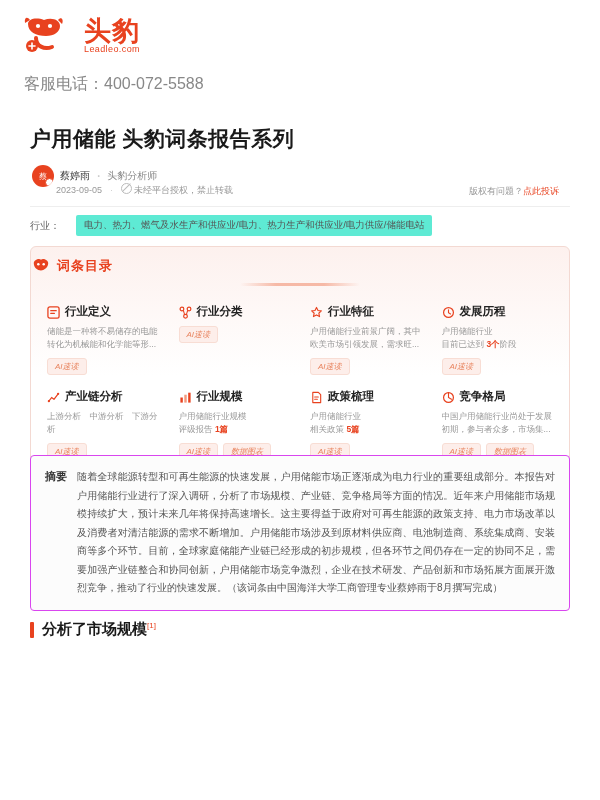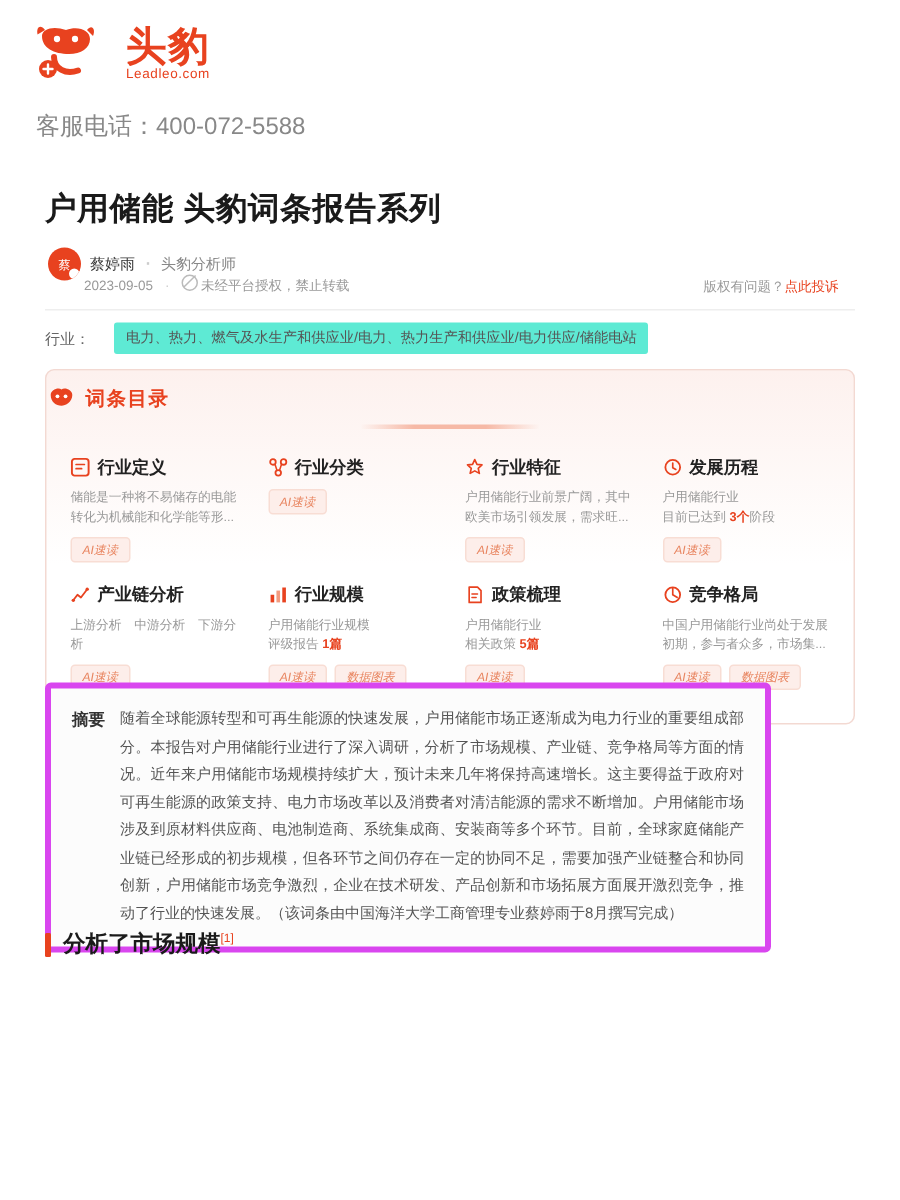--- a/index.html
+++ b/index.html
@@ -271,23 +271,23 @@
     border-radius: 3px;
     padding: 2px 7px;
     white-space: nowrap;
   }
 
   
   .abstract {
     position: absolute;
     top: 455px;
     left: 30px;
-    width: 484px;
+    width: 540px;
     box-sizing: border-box;
-    border: 4px solid #d946ef;
+    border: 1px solid #d946ef;
     border-radius: 4px;
     background: #fcfcfc;
     padding: 12px 14px 12px 14px;
     display: flex;
     gap: 10px;
   }
   .abstract-label {
     font-size: 11px;
     font-weight: bold;
     color: #333;

